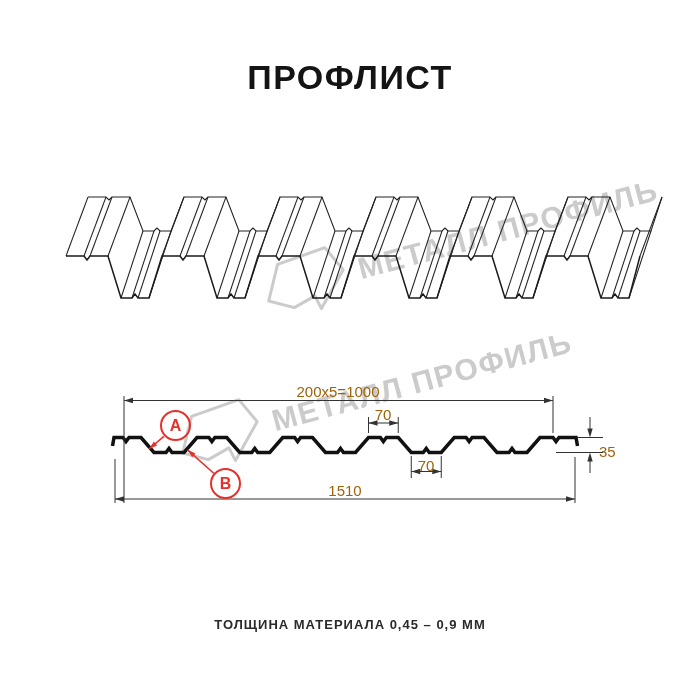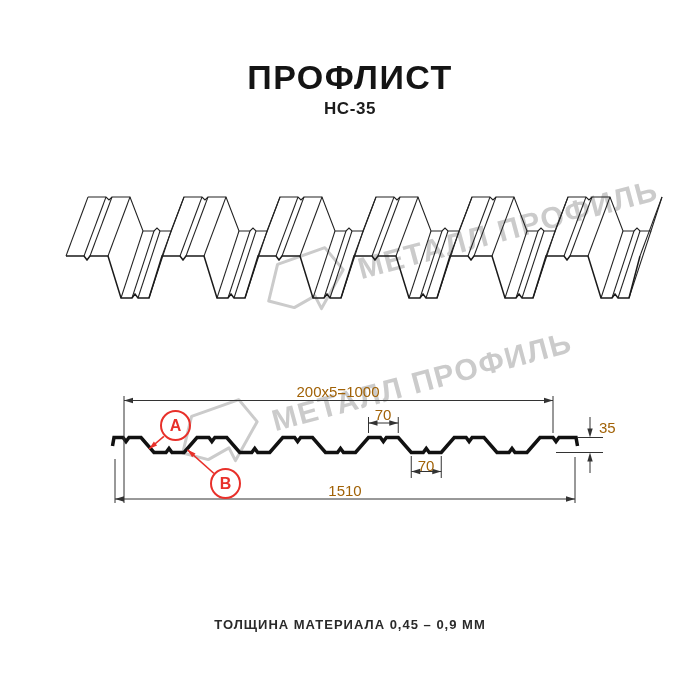--- a/index.html
+++ b/index.html
@@ -13,38 +13,37 @@
          color:#cbcbcb;font-size:30px;font-weight:700;letter-spacing:1.5px;white-space:nowrap;
          transform:rotate(-15deg);transform-origin:left center;z-index:1;}
   .wm1{left:264px;top:262px;}
   .wm2{left:178px;top:414px;}
   #art{position:absolute;left:0;top:0;z-index:2;}
   .dim{position:absolute;z-index:3;font-size:15px;color:#a16207;line-height:15px;}
   .dim.center{transform:translateX(-50%);}
   .d-working{left:338px;top:384px;}
   .d-crest{left:383px;top:407px;}
   .d-valley{left:426px;top:458px;}
-  .d-height{left:599px;top:420px;}
+  .d-height{left:599px;top:444px;}
   .d-overall{left:345px;top:483px;}
   .badge{position:absolute;z-index:4;width:27px;height:27px;border:2.6px solid #e8302a;
          border-radius:50%;color:#e8302a;font-weight:700;font-size:16px;
          display:flex;align-items:center;justify-content:center;background:transparent;}
   .badge-a{left:160px;top:410px;}
   .badge-b{left:210px;top:468px;}
   .footer{position:absolute;top:617px;left:0;width:100%;text-align:center;
          font-size:13px;font-weight:600;letter-spacing:1px;color:#2a2a2a;z-index:3;}
   .wm-logo{flex:0 0 auto;}
 </style>
 </head>
 <body>
 
 <div class="canvas">
 
   <div class="title">ПРОФЛИСТ</div>
-  <div class="subtitle">НС-35</div>
 
   <div class="watermark wm1">
     <svg class="wm-logo" width="86" height="66" viewBox="0 0 86 66">
       <path d="M 3 40 L 21 7 L 71 3 L 83 29 L 52 61 L 49 47 L 26 53 Z" fill="none" stroke="#cbcbcb" stroke-width="3" stroke-linejoin="round"></path>
     </svg>
     <span class="wm-text">МЕТАЛЛ ПРОФИЛЬ</span>
   </div>
 
   <div class="watermark wm2">
     <svg class="wm-logo" width="86" height="66" viewBox="0 0 86 66">

